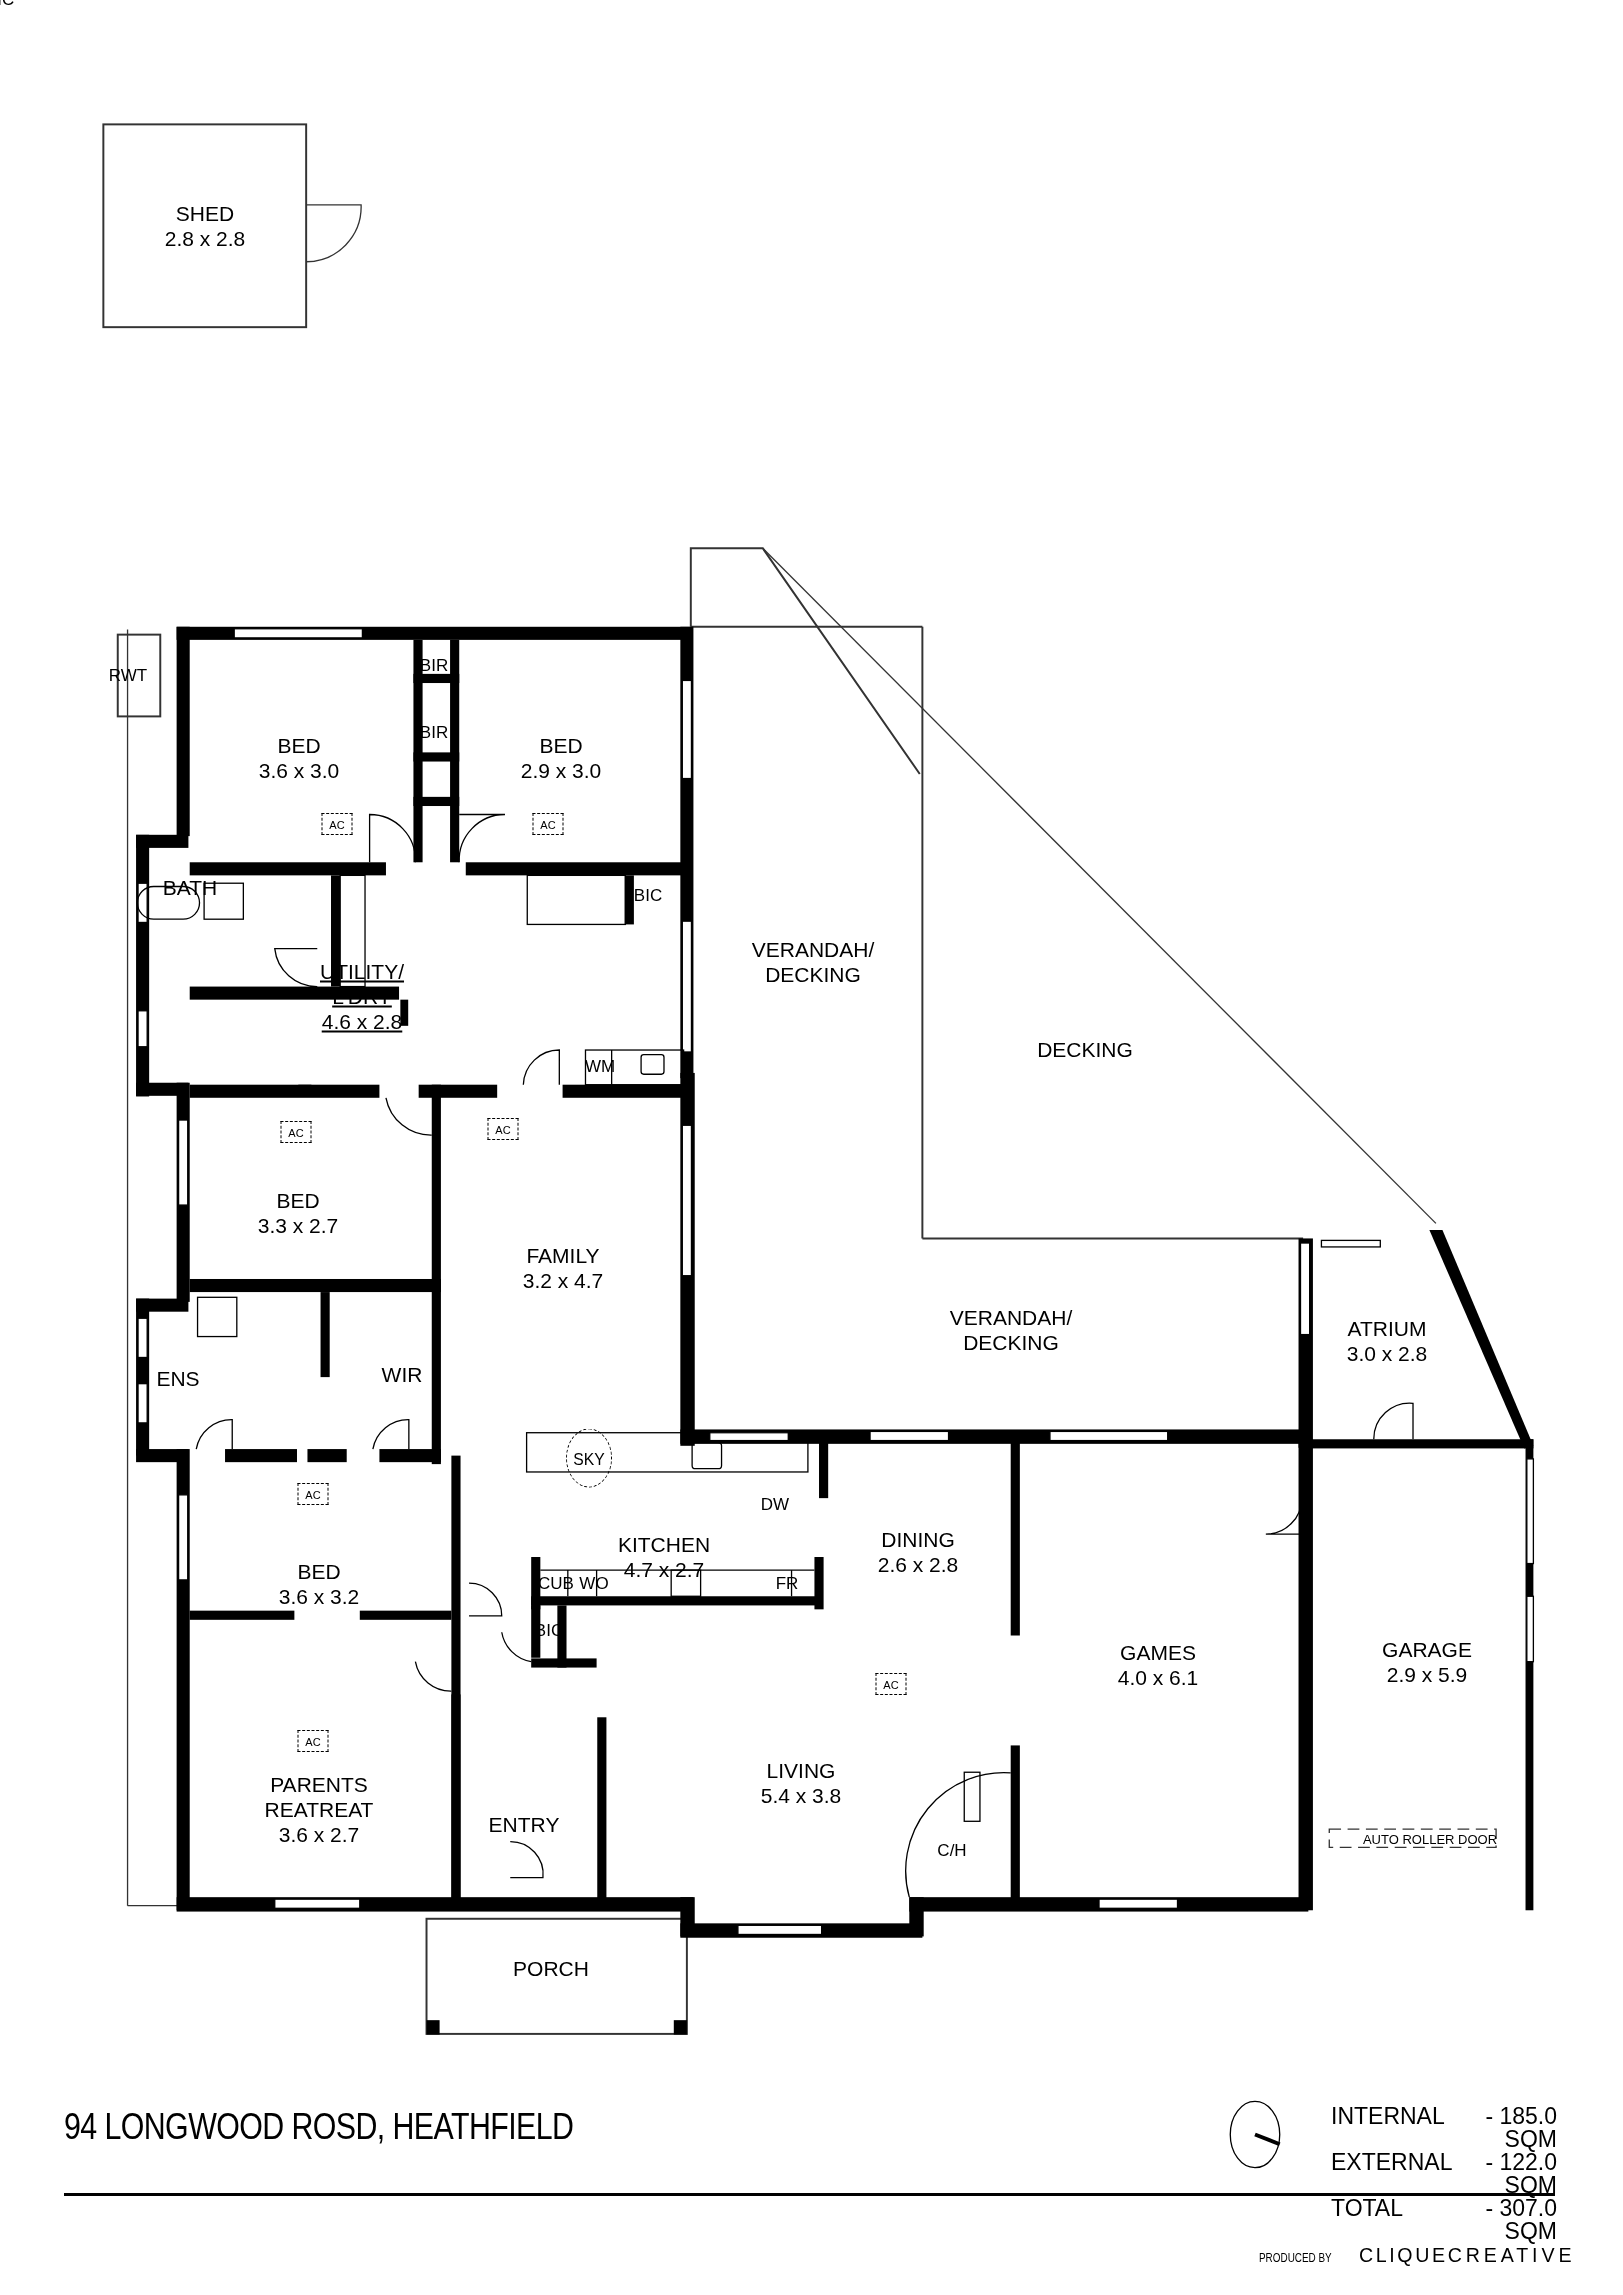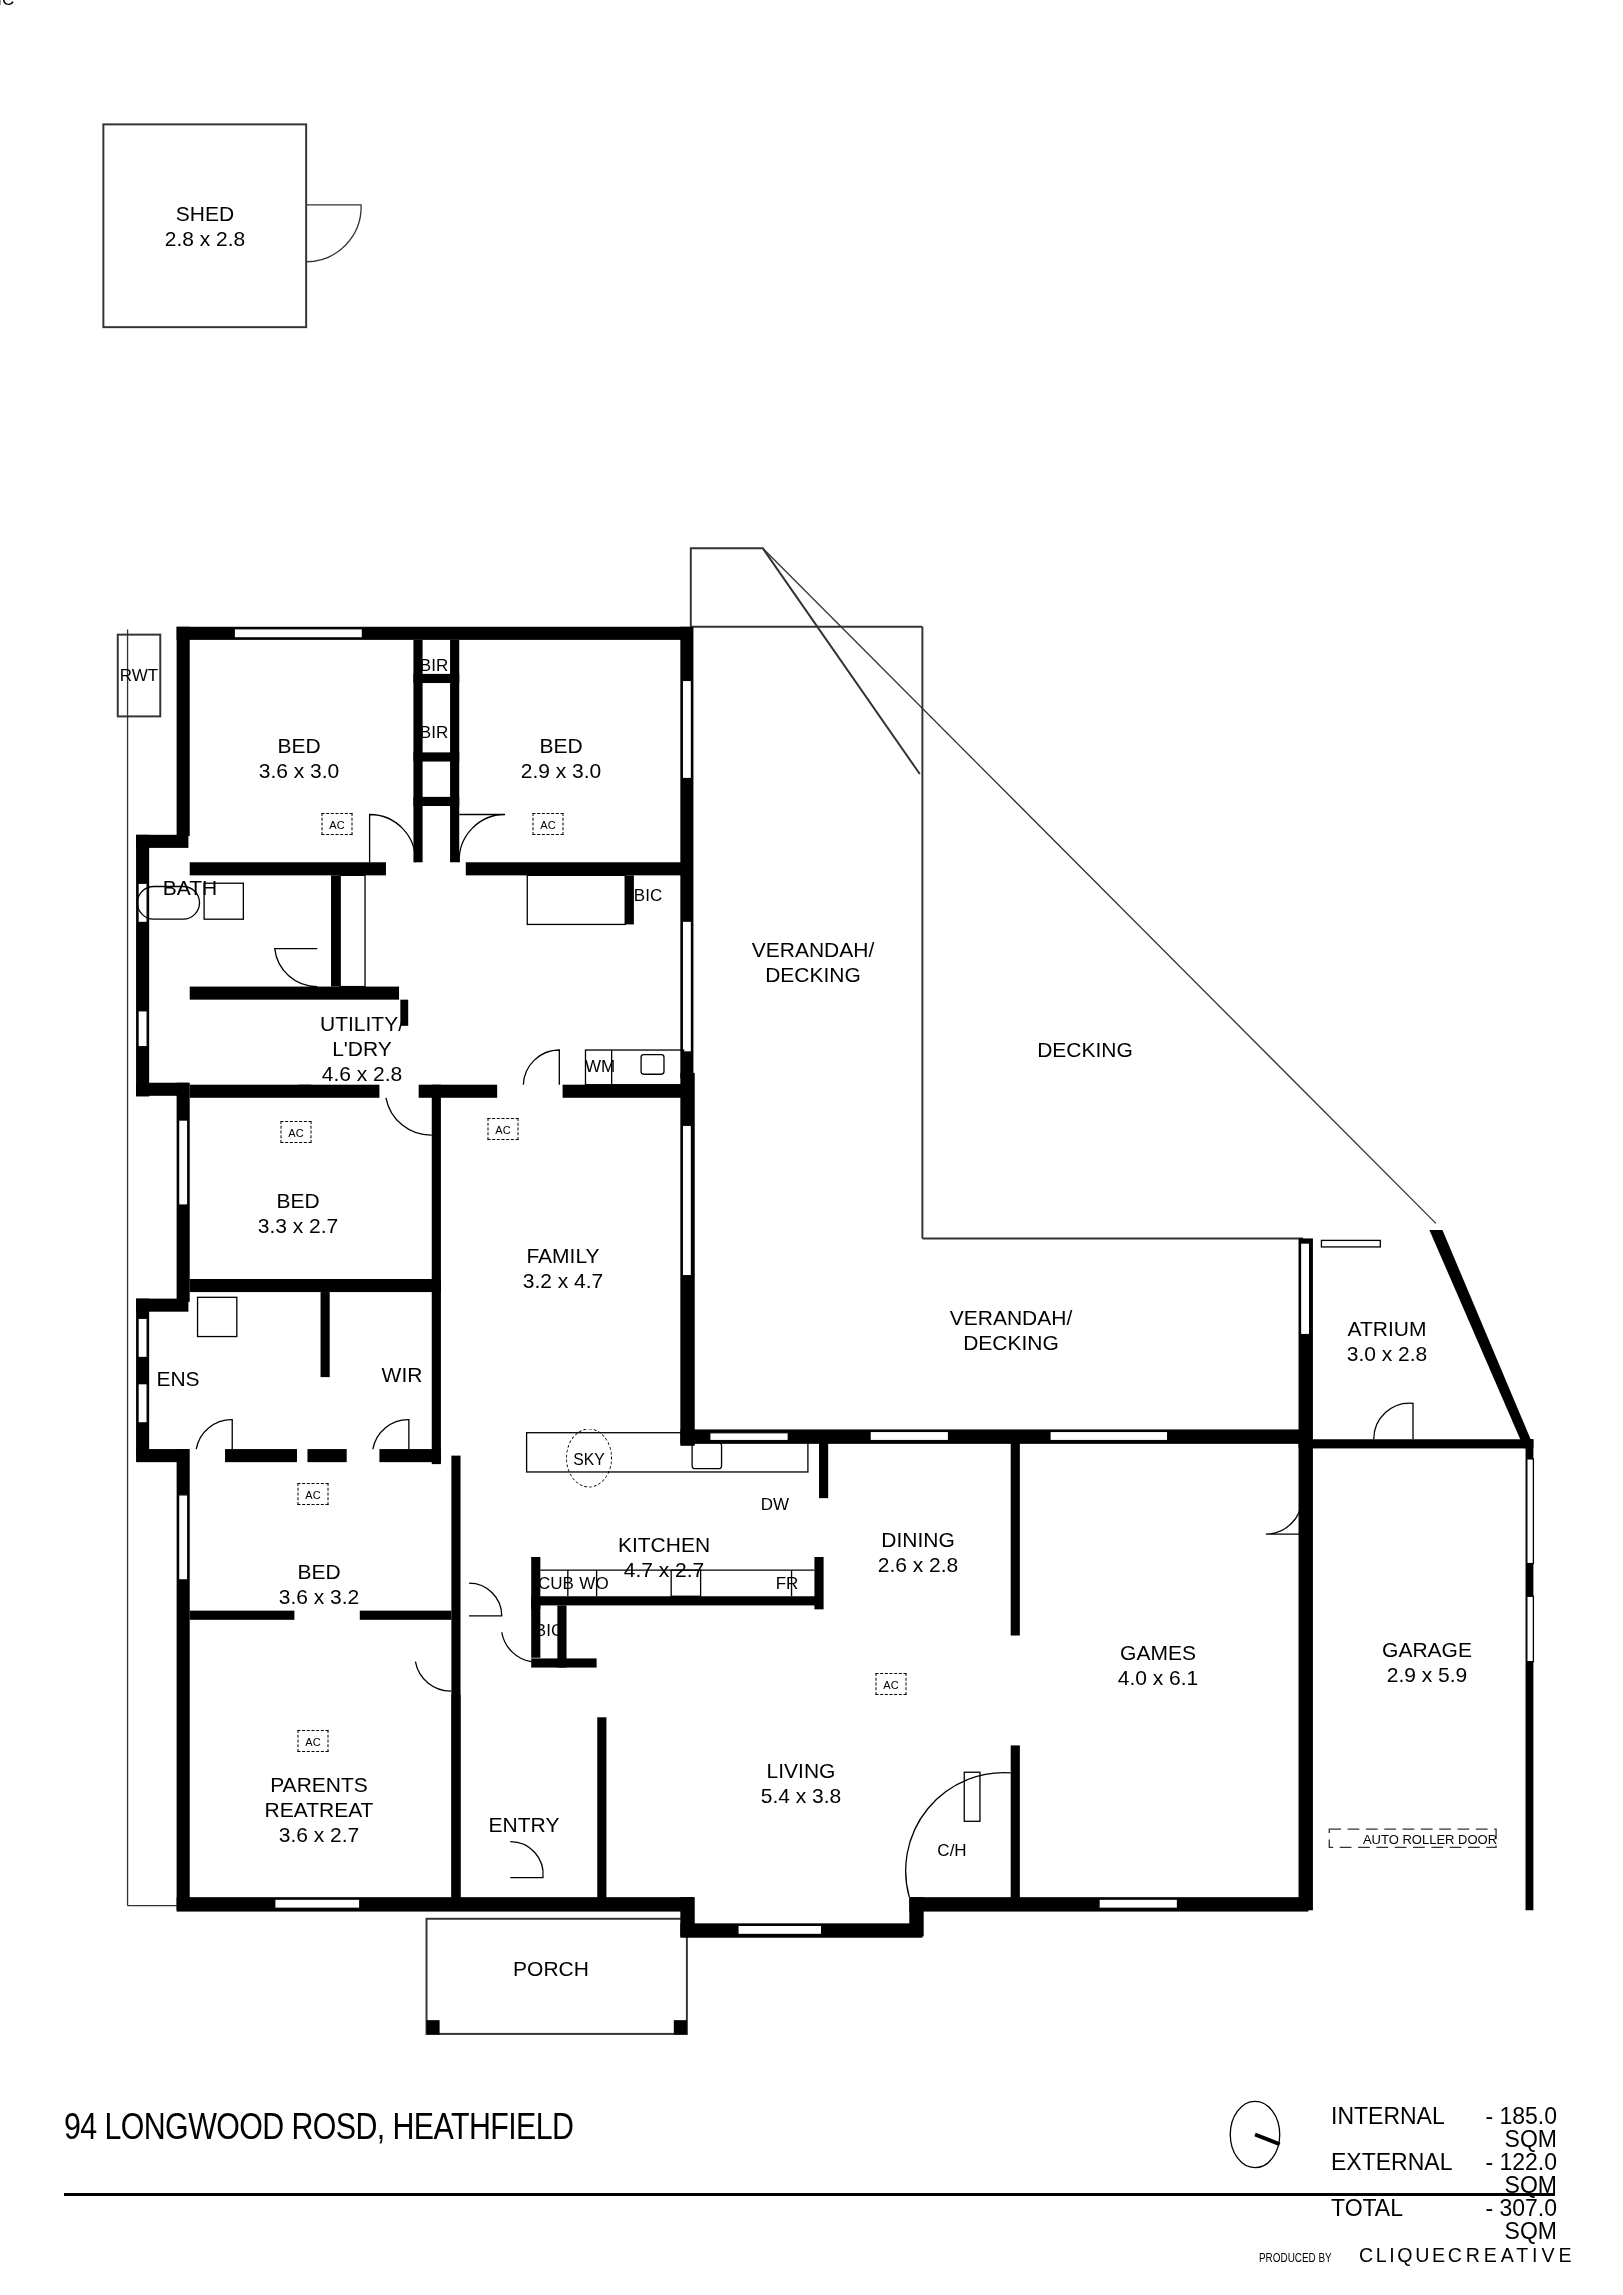--- a/index.html
+++ b/index.html
@@ -195,40 +195,40 @@
     <path d="M1390 2900 A150 150 0 0 1 1545 2710"></path>
     <path d="M1990 2290 A55 55 0 0 1 1935 2345 L1990 2345"></path>
     <path d="M2100 2200 A55 55 0 0 1 2160 2145 L2160 2200"></path>
   </g>
 </svg>
 
 <div class="lbl" style="left:205px; top:226px;">
   <span class="name">SHED</span>
   <span class="dim">2.8 x 2.8</span>
 </div>
-<div class="lbl small" style="left:139px; top:676px;">
+<div class="lbl small" style="left:128px; top:676px;">
   <span class="name">RWT</span>
 </div>
 <div class="lbl" style="left:299px; top:758px;">
   <span class="name">BED</span>
   <span class="dim">3.6 x 3.0</span>
 </div>
 <div class="lbl small" style="left:434px; top:666px;"><span>BIR</span></div>
 <div class="lbl small" style="left:434px; top:733px;"><span>BIR</span></div>
 <div class="lbl" style="left:561px; top:758px;">
   <span class="name">BED</span>
   <span class="dim">2.9 x 3.0</span>
 </div>
 <div class="lbl small" style="left:427px... top:896px;"><span>BIC</span></div>
 <div class="lbl small" style="left:648px; top:896px;"><span>BIC</span></div>
 <div class="lbl small" style="left:358px; top:870px;"><span>BIC</span></div>
 <div class="lbl" style="left:190px; top:887px;">
     <span class="name">BATH</span>
   </div>
-<div class="lbl" style="left:362px; top:1048px;">
+<div class="lbl" style="left:362px; top:996px;text-decoration:underline;">
   <span class="name">UTILITY/</span>
   <span class="name">L'DRY</span>
   <span class="dim">4.6 x 2.8</span>
 </div>
 <div class="lbl small" style="left:600px; top:1067px;"><span>WM</span></div>
 <div class="lbl" style="left:813px; top:962px;">
   <span class="name">VERANDAH/</span>
   <span class="name">DECKING</span>
 </div>
 <div class="lbl" style="left:1085px; top:1049px;">

